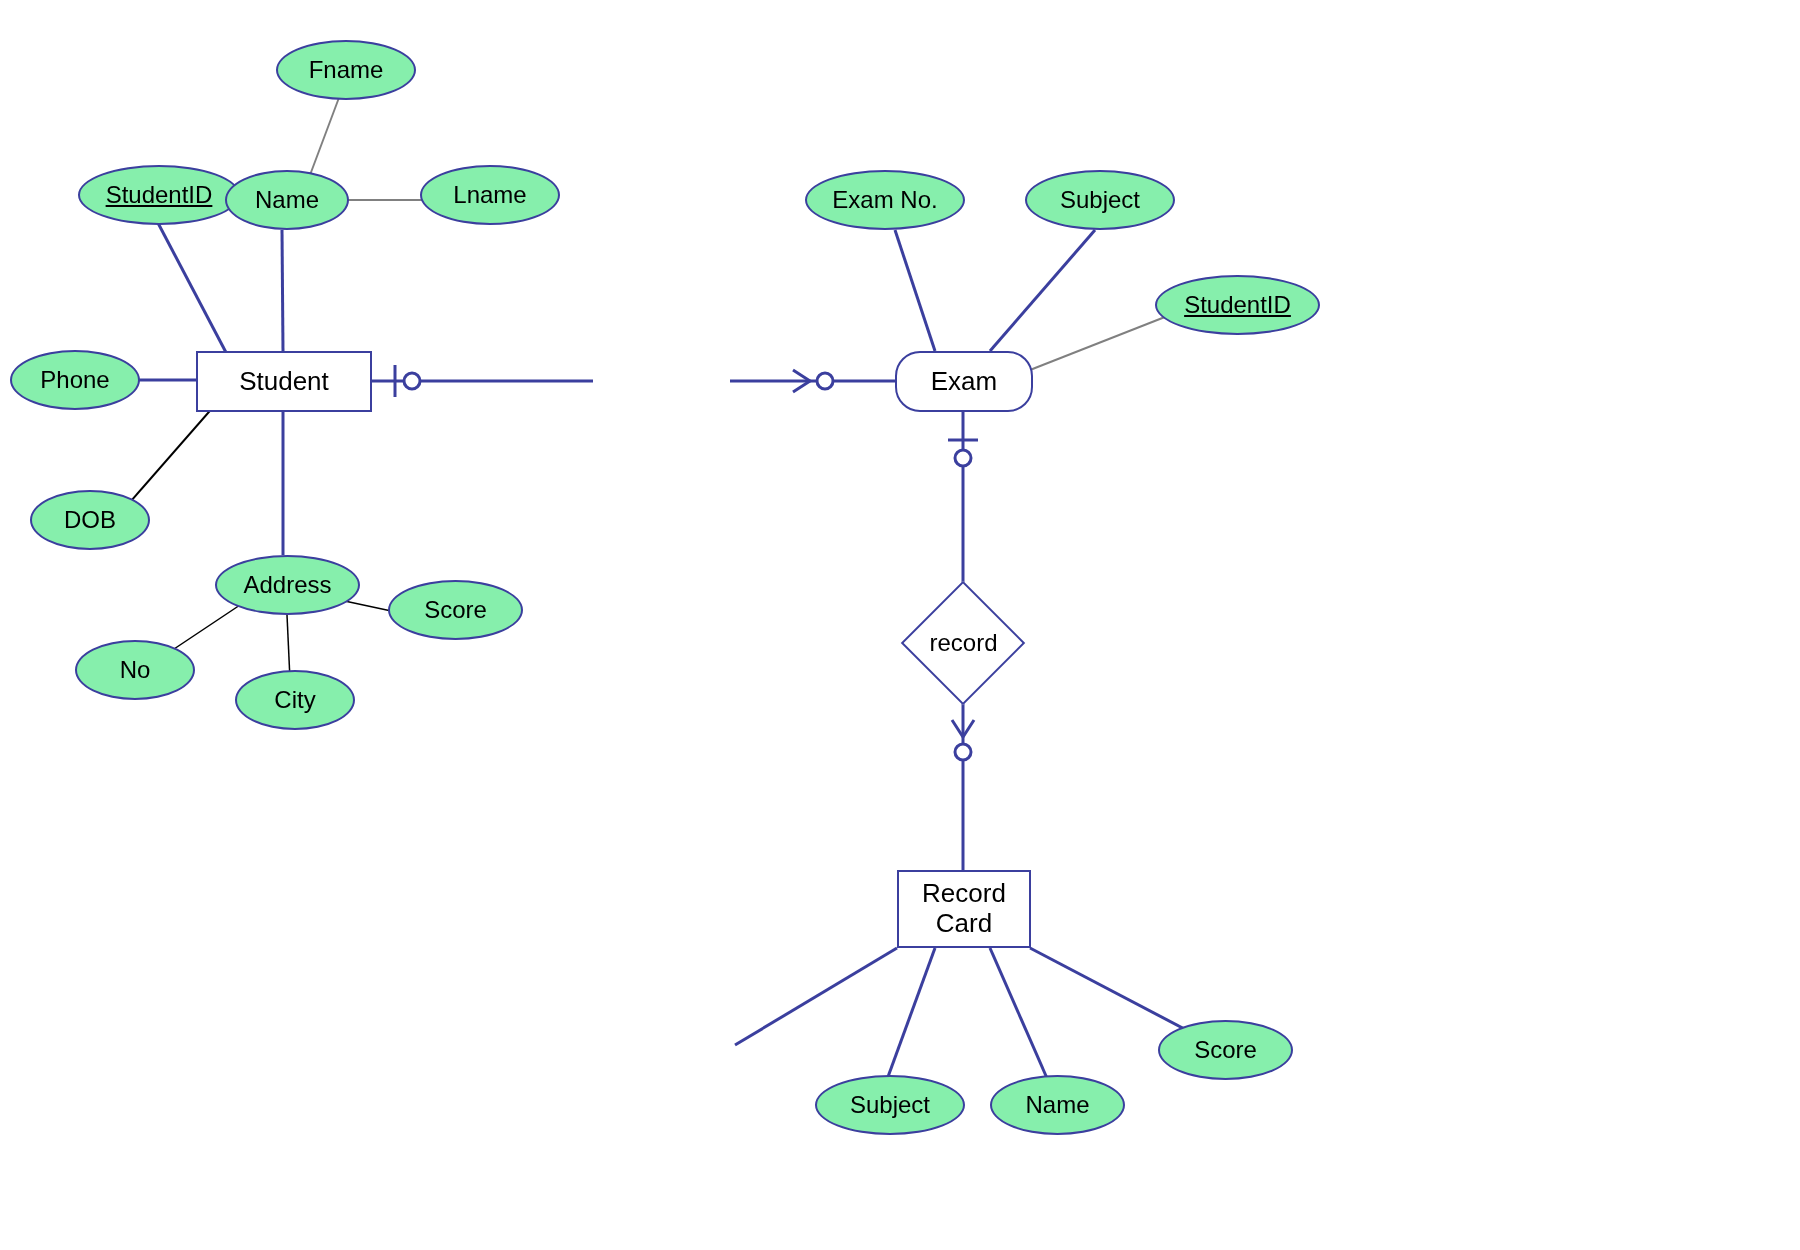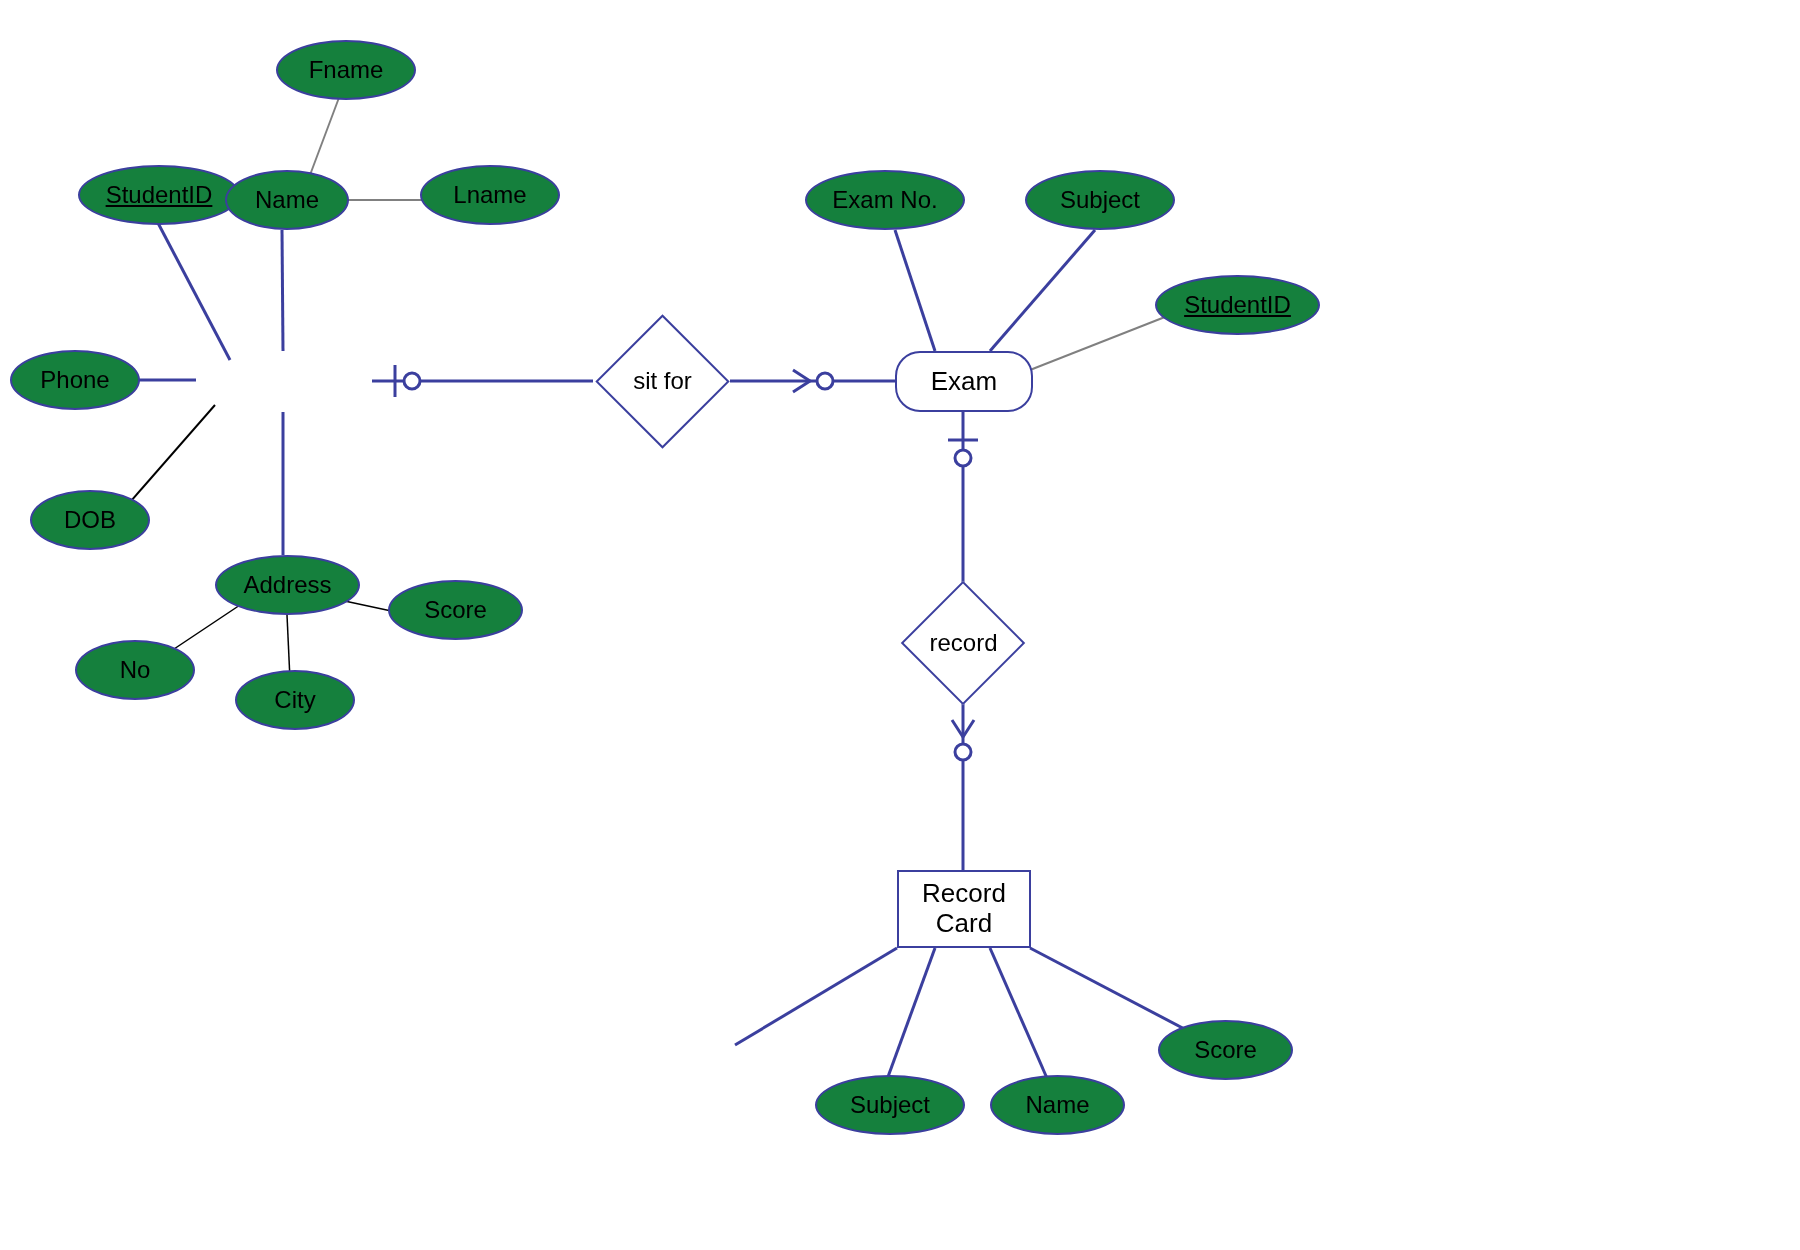--- a/index.html
+++ b/index.html
@@ -27,21 +27,21 @@
       justify-content: center;
       font-size: 26px;
       font-weight: 500;
       text-align: center;
       box-sizing: border-box;
       padding: 4px 8px;
     }
     .attribute {
       position: absolute;
       border: 2px solid #3b3f9e;
-      background: #15803d;
+      background: #86efac;
       border-radius: 50%;
       display: flex;
       align-items: center;
       justify-content: center;
       font-size: 24px;
       font-weight: 500;
       text-align: center;
       box-sizing: border-box;
       padding: 4px;
     }
@@ -124,28 +124,25 @@
 
   <line x1="897" y1="948" x2="735" y2="1045" stroke="#3b3f9e" stroke-width="3"></line>
 
   <line x1="935" y1="948" x2="885" y2="1085" stroke="#3b3f9e" stroke-width="3"></line>
 
   <line x1="990" y1="948" x2="1050" y2="1085" stroke="#3b3f9e" stroke-width="3"></line>
 
   <line x1="1030" y1="948" x2="1215" y2="1045" stroke="#3b3f9e" stroke-width="3"></line>
 </svg>
 
+<div class="entity" style="left:196px; top:351px; width:176px; height:61px;">Student</div>
 <div class="entity" style="left:895px; top:351px; width:138px; height:61px;border-radius:25px;">Exam</div>
 <div class="entity" style="left:897px; top:870px; width:134px; height:78px; white-space:pre-line; line-height:1.15;">Record
 Card</div>
 
-<div class="relationship" style="left:595px; top:320px; width:135px; height:122px;">
-  <div class="diamond" style="width:95px; height:95px; left:20px; top:14px;"></div>
-  <span class="label">sit for</span>
-</div>
 <div class="relationship" style="left:895px; top:585px; width:137px; height:115px;">
   <div class="diamond" style="width:88px; height:88px; left:24px; top:14px;"></div>
   <span class="label">record</span>
 </div>
 
 <div class="attribute pk" style="left:78px; top:165px; width:162px; height:60px;">StudentID</div>
 <div class="attribute" style="left:225px; top:170px; width:124px; height:60px;">Name</div>
 <div class="attribute" style="left:276px; top:40px; width:140px; height:60px;">Fname</div>
 <div class="attribute" style="left:420px; top:165px; width:140px; height:60px;">Lname</div>
 <div class="attribute" style="left:10px; top:350px; width:130px; height:60px;">Phone</div>

